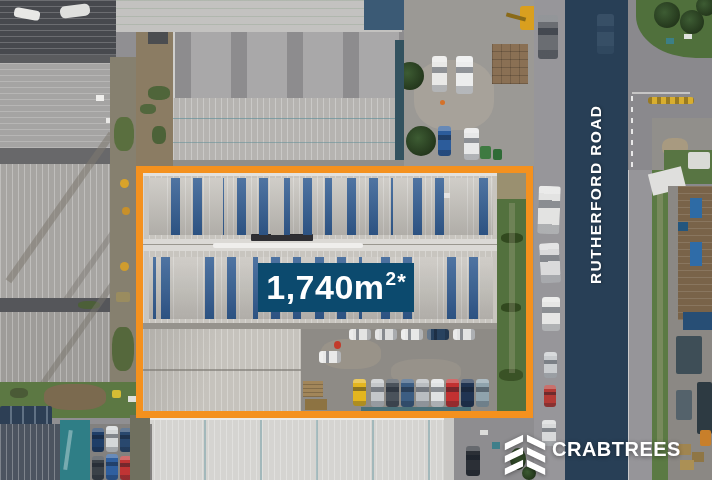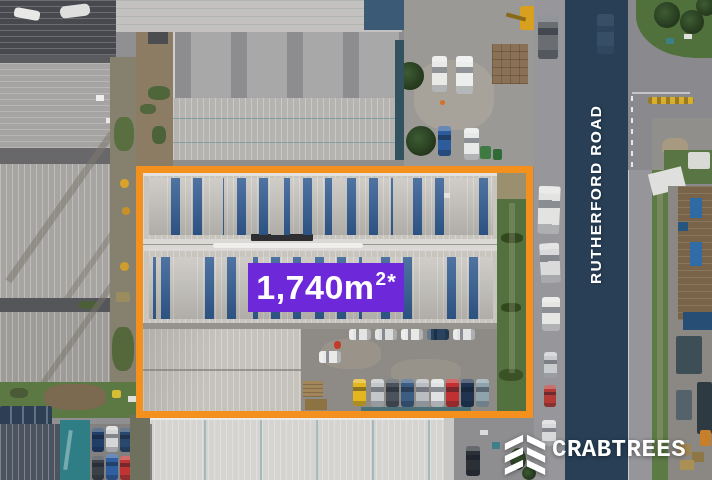--- a/index.html
+++ b/index.html
@@ -16,33 +16,33 @@
   .tree{position:absolute;border-radius:50%;background:radial-gradient(circle at 40% 40%,#3d5c33,#24371c 72%);}
   
   .outline{position:absolute;left:136px;top:166px;width:397px;height:252px;
            border:7px solid #F4911E;box-sizing:border-box;overflow:hidden;}
   .solar{position:absolute;
      background-image:
        linear-gradient(180deg,rgba(255,255,255,.14),rgba(0,0,0,.12)),
        repeating-linear-gradient(90deg,#c8c5bf 0 13px,rgba(0,0,0,0) 13px 61px),
        repeating-linear-gradient(90deg,#325d93 0 9px,rgba(0,0,0,0) 9px 22px);}
   
-  .arealabel{position:absolute;left:248px;top:263px;width:156px;height:49px;background:#6d28d9;
+  .arealabel{position:absolute;left:258px;top:263px;width:156px;height:49px;background:#0c4a6e;
              display:flex;align-items:center;justify-content:center;z-index:40;color:#fff;}
   .arealabel .val{font-size:34px;font-weight:700;letter-spacing:.5px;}
   .arealabel .sup{font-size:19px;font-weight:700;position:relative;top:-9px;margin-left:1px;}
   .arealabel .ast{font-size:22px;font-weight:700;position:relative;top:-6px;margin-left:1px;}
   
   .roadtext{position:absolute;left:596px;top:284px;width:0;height:0;z-index:30;}
   .roadtext span{display:block;white-space:nowrap;transform:translate(-50%,-50%) rotate(-90deg);
                  color:#fff;font-size:15.5px;font-weight:700;letter-spacing:1.4px;
                  text-shadow:0 1px 3px rgba(0,0,0,.35);}
   
   .brand{position:absolute;left:552px;top:437px;z-index:50;color:#fff;}
-  .brand .nm{font-size:24px;font-weight:800;letter-spacing:.5px;line-height:25px;text-shadow:0 1px 4px rgba(0,0,0,.45);font-family:Liberation Mono, monospace;}
+  .brand .nm{font-size:20px;font-weight:800;letter-spacing:.5px;line-height:25px;text-shadow:0 1px 4px rgba(0,0,0,.45);}
   .brand .tg{font-size:10px;font-weight:400;letter-spacing:3.4px;color:#e6ecf1;margin-top:2px;text-shadow:0 1px 3px rgba(0,0,0,.45);}
   .logomark{position:absolute;left:501px;top:429px;width:48px;height:50px;z-index:50;
             filter:drop-shadow(0 1px 2px rgba(0,0,0,.4));}
 </style>
 </head>
 <body>
 
 <div class="stage">
 
   <div class="a" style="left:0;top:0;width:116px;height:57px;background:#47494e;">

